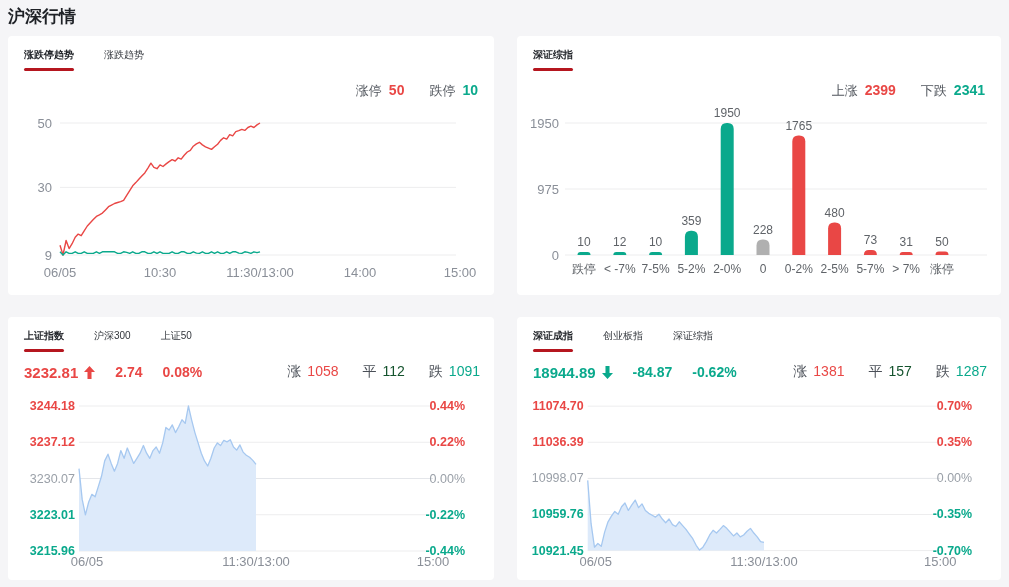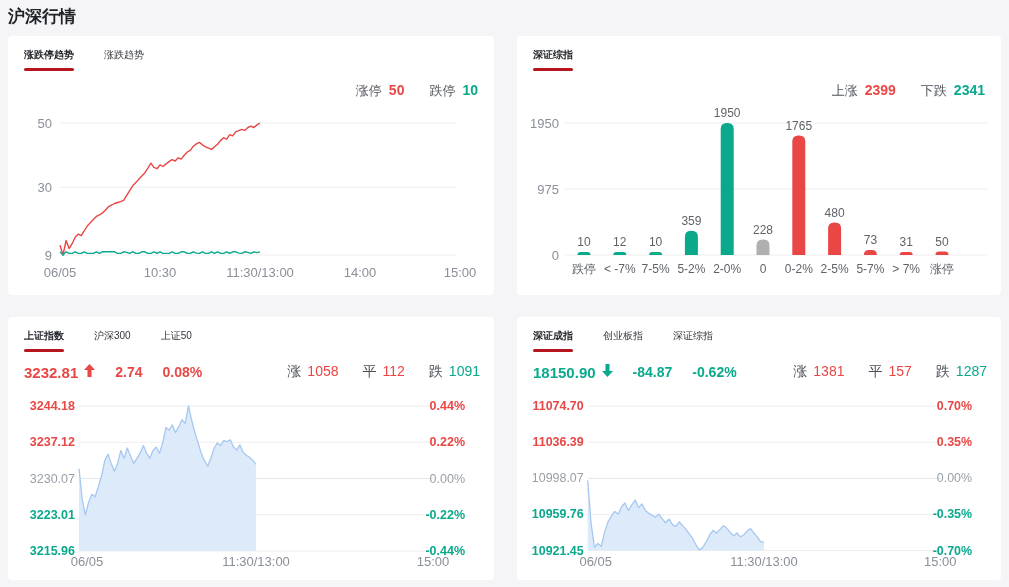--- a/index.html
+++ b/index.html
@@ -29,27 +29,27 @@
     position:absolute; right:16px; top:46px; display:flex; align-items:baseline; gap:7px;
     font-size:13px; color:#50555c; z-index:2;
   }
   .legend .pair-gap { width:11px; }
   .legend b { font-size:14px; font-weight:700; }
   .stats {
     position:absolute; left:16px; right:14px; top:46px; display:flex;
     justify-content:space-between; align-items:center; font-size:14px; z-index:2;
   }
   .stats .lft { display:flex; align-items:center; gap:20px; font-weight:700; }
-  .stats .price { font-size:15px; display:flex; align-items:flex-start; gap:6px; }
+  .stats .price { font-size:15px; display:flex; align-items:center; gap:6px; }
   .stats .rgt { display:flex; align-items:center; gap:24px; }
   .stats .cnt { display:flex; align-items:baseline; gap:6px; color:#4a4f57; }
   .stats .cnt b { font-weight:400; }
   .c-up   { color:var(--up); }
   .c-down { color:var(--down); }
-  .c-flat { color:#ef4444; }
+  .c-flat { color:#14532d; }
   .arrow svg { display:block; }
 </style>
 </head>
 <body>
 
 <div class="stage">
   <div class="page-title">沪深行情</div>
 
   <section class="panel p1">
     <div class="tabs">
@@ -221,21 +221,21 @@
         <div class="ul"></div>
       </div>
       <div class="tab">
         <span>深证综指</span>
         <div class="ul"></div>
       </div>
     </div>
     <div class="stats">
       <div class="lft c-down">
         <span class="price">
-          <span>18150.90</span>
+          <span>18944.89</span>
           <span class="arrow">
             <svg width="11" height="13" viewBox="0 0 12 14" style="transform:rotate(180deg)">
                 <path d="M6 0 L12 6.5 H8.2 V14 H3.8 V6.5 H0 Z" fill="currentColor"></path>
               </svg>
           </span>
         </span>
         <span>-84.87</span>
         <span>-0.62%</span>
       </div>
       <div class="rgt">

